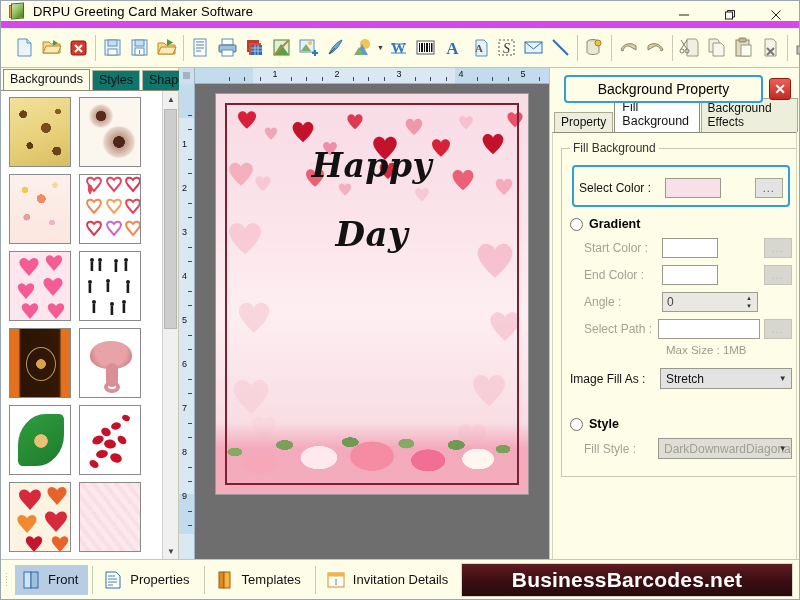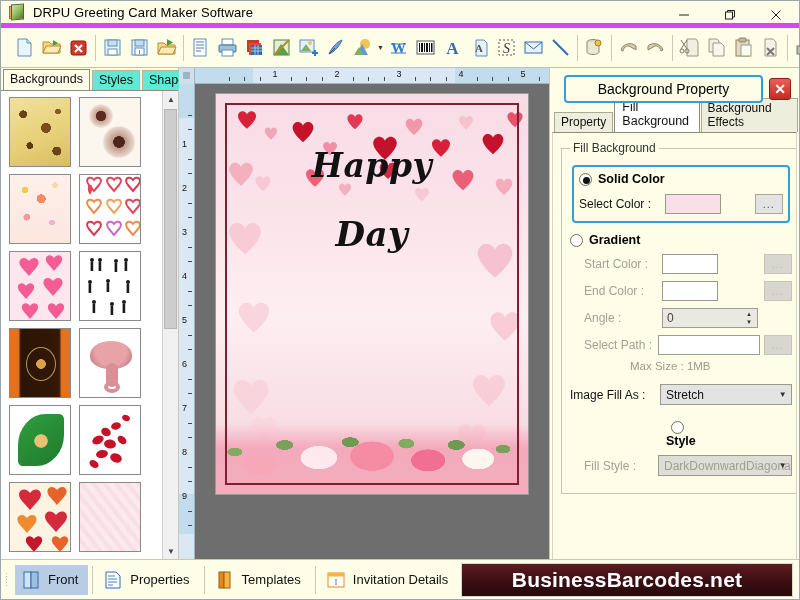--- a/index.html
+++ b/index.html
@@ -16,21 +16,21 @@
     border:1px solid #9aa7b0;
     background:#fdfde8;
     display:flex; flex-direction:column;
   }
 
   
   .titlebar{
     height:27px; flex:0 0 27px;
     background:#fdfde8;
     display:flex; align-items:center;
-    border-bottom:5px solid #d946ef;
+    border-bottom:7px solid #d946ef;
     position:relative;
   }
   .app-icon{
     width:18px;height:18px;margin:0 6px 0 8px;position:relative;flex:0 0 18px;
   }
   .app-icon .page{
     position:absolute;left:2px;top:1px;width:13px;height:16px;
     background:linear-gradient(135deg,#cfe4b6 0%, #8fbf5c 50%, #4a7a1f 100%);
     border:1px solid #4a6a22;
     transform:skewY(-4deg);
@@ -77,21 +77,21 @@
   .main{ flex:1 1 auto; display:flex; min-height:0; }
 
   
   .leftpanel{
     width:178px; flex:0 0 178px; display:flex; flex-direction:column;
     background:#fdfde8; border-right:1px solid #c8c8b4;
   }
   .lp-tabs{ display:flex; align-items:flex-end; height:22px; flex:0 0 22px; padding-left:2px; background:#fdfde8;}
   .lp-tab{
     font-size:12.5px; padding:2px 6px 3px 6px; border:1px solid #b5b5a0; border-bottom:none;
-    background:#5eead4; margin-right:2px; color:#111;
+    background:#0f766e; margin-right:2px; color:#111;
   }
   .lp-tab.active{ background:#fdfde8; border-color:#8d8d78; font-weight:normal; padding-bottom:4px; }
   .lp-body{ flex:1 1 auto; position:relative; background:#fff; border-top:1px solid #8d8d78; overflow:hidden;}
   .thumbgrid{
     position:absolute; left:0; top:0; right:16px; bottom:0;
     padding:6px 4px 6px 8px; display:flex; flex-wrap:wrap; gap:7px 8px;
     align-content:flex-start; overflow:hidden; background:#fff;
   }
   .thumb{
     width:62px;height:70px;border:1px solid #8a8a8a;background:#fff;overflow:hidden;position:relative;
@@ -217,21 +217,21 @@
   }
   .spin .arrows{ position:absolute;right:1px;top:1px;width:14px;height:16px;display:flex;flex-direction:column;
     align-items:center;justify-content:space-around;font-size:6px;color:#333;}
   .textbox{ height:20px;border:1px solid #9e9e90;background:#fff; }
   .combo{
     height:21px;border:1px solid #9a9a8c;background:#e3e3e3;display:flex;align-items:center;
     padding-left:5px;font-size:12px;color:#111;position:relative;
   }
   .combo .cv{ position:absolute;right:4px;top:5px;font-size:8px;color:#333;}
   .combo.dim{ color:#9f9f92; background:#dedeD6;}
-  .maxsize{ font-size:11.5px;color:#9b9b8d;margin-left:60px;margin-top:-2px;}
+  .maxsize{ font-size:11.5px;color:#9b9b8d;margin-left:96px;margin-top:-2px;}
 
   
   .bottombar{
     height:40px; flex:0 0 40px; background:#fdfde8; display:flex; align-items:center;
     border-top:1px solid #c8c8b4; position:relative; padding-left:4px;
   }
   .bb-item{ display:flex;align-items:center; padding:4px 10px 4px 6px; font-size:13px; color:#111; height:30px;}
   .bb-item.active{ background:#b8cce4; }
   .bb-sep{ width:1px;height:28px;background:#c9c9b4;margin:0 4px;}
   .bb-ico{ width:20px;height:20px;margin-right:7px;flex:0 0 20px;position:relative;}
@@ -860,24 +860,20 @@
         <div class="rp-tab">Property</div>
         <div class="rp-tab active">Fill Background</div>
         <div class="rp-tab">Background Effects</div>
       </div>
 
       <div class="rp-body">
         <fieldset class="group">
           <legend>Fill Background</legend>
 
           <div class="hl-box">
-            <div class="row" style="margin-top:2px;">
-              <span class="radio checked"></span>
-              <span class="radio-label">Solid Color</span>
-            </div>
             <div class="row" style="margin:8px 0 2px 0;">
               <span class="lbl" style="width:86px;display:inline-block;">Select Color :</span>
               <span class="swatch"></span>
               <span style="flex:1 1 auto"></span>
               <span class="dots-btn">...</span>
             </div>
           </div>
 
           <div class="row" style="margin-top:10px;">
             <span class="radio"></span>
@@ -914,21 +910,21 @@
           <div class="maxsize">Max Size : 1MB</div>
 
           <div class="row" style="margin-top:12px;">
             <span class="lbl" style="width:90px;display:inline-block;">Image Fill As :</span>
             <span class="combo" style="flex:1 1 auto;">
               <span>Stretch</span>
               <span class="cv">▼</span>
             </span>
           </div>
 
-          <div class="row" style="margin-top:16px;flex-direction:column;">
+          <div class="row" style="margin-top:28px;">
             <span class="radio"></span>
             <span class="radio-label">Style</span>
           </div>
           <div class="row">
             <span class="lbl dim" style="width:88px;display:inline-block;padding-left:14px;">Fill Style :</span>
             <span class="combo dim" style="flex:1 1 auto;">
               <span>DarkDownwardDiagona</span>
               <span class="cv">▼</span>
             </span>
           </div>

